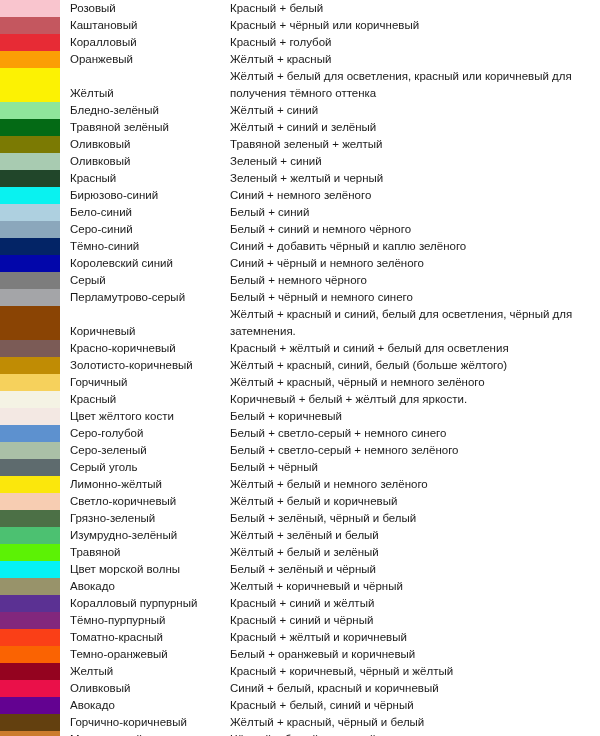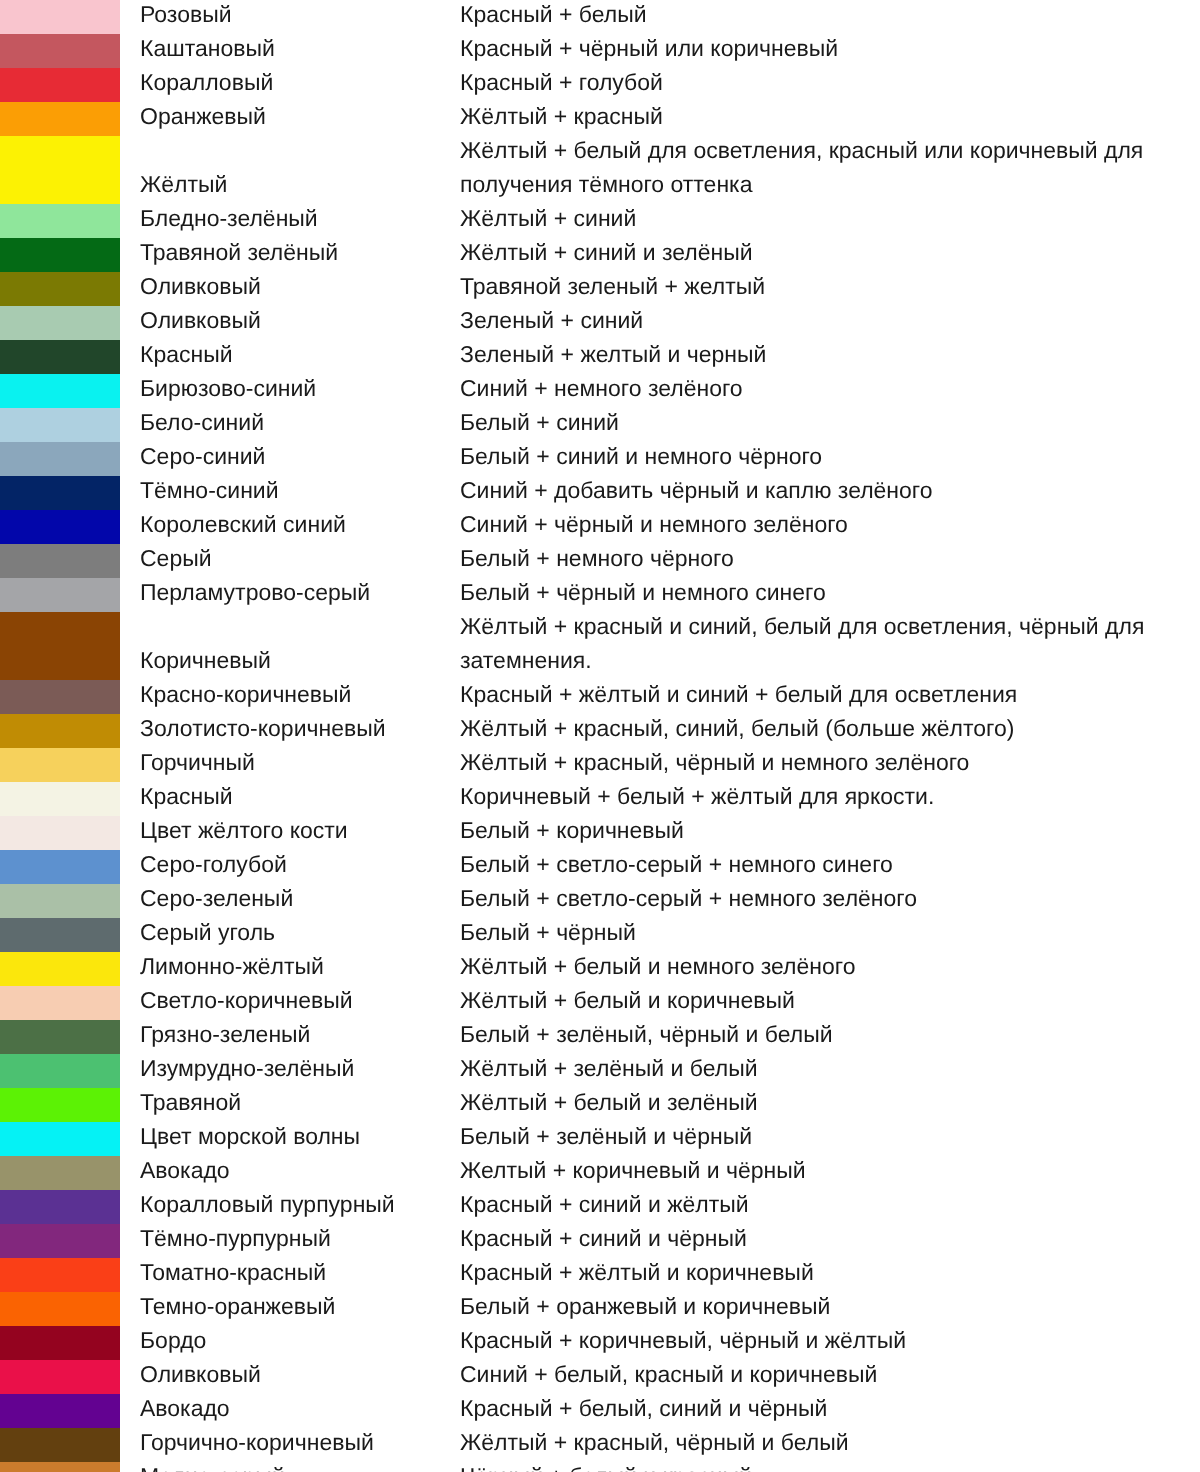--- a/index.html
+++ b/index.html
@@ -403,21 +403,21 @@
         </td>
         <td class="name-cell">Темно-оранжевый</td>
         <td class="mix-cell">
           <span class="mix-line">Белый + оранжевый и коричневый</span>
         </td>
       </tr>
       <tr>
         <td class="swatch-cell">
           <span class="swatch" style="background: rgb(148, 3, 31); height: 17px;"></span>
         </td>
-        <td class="name-cell">Бордо</td>
+        <td class="name-cell">Желтый</td>
         <td class="mix-cell">
           <span class="mix-line">Красный + коричневый, чёрный и жёлтый</span>
         </td>
       </tr>
       <tr>
         <td class="swatch-cell">
           <span class="swatch" style="background: rgb(234, 16, 73); height: 17px;"></span>
         </td>
         <td class="name-cell">Оливковый</td>
         <td class="mix-cell">

